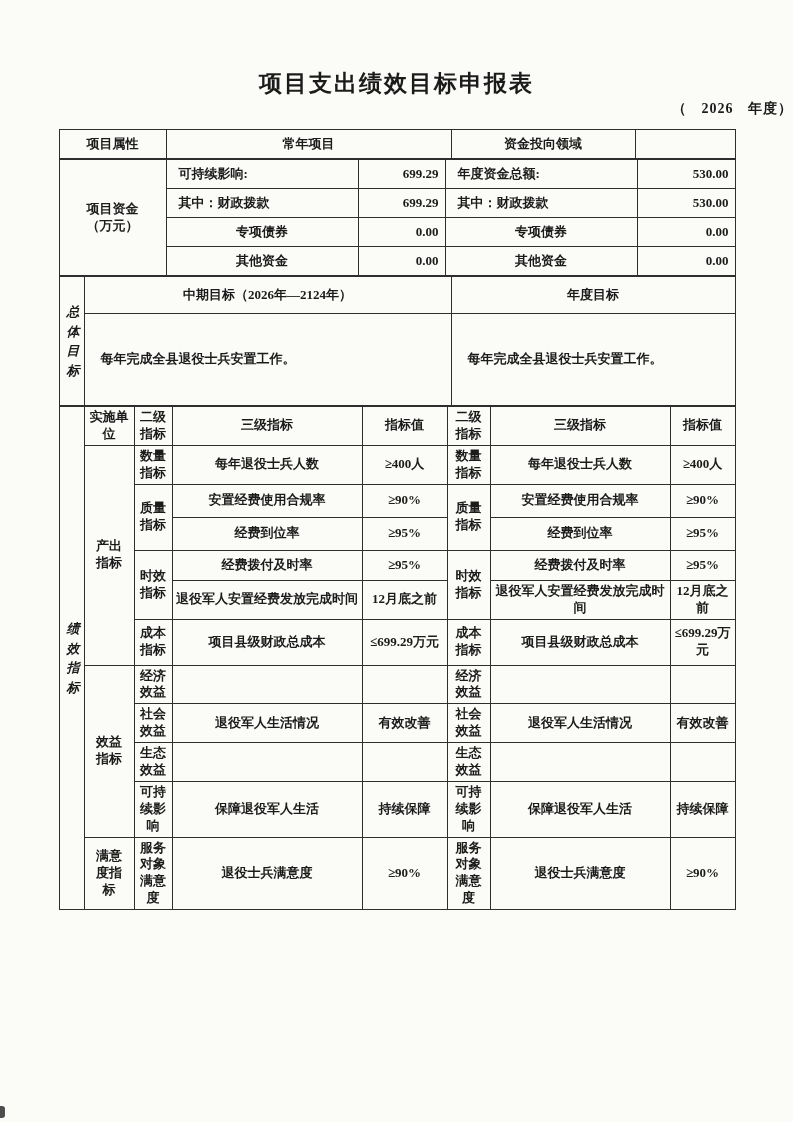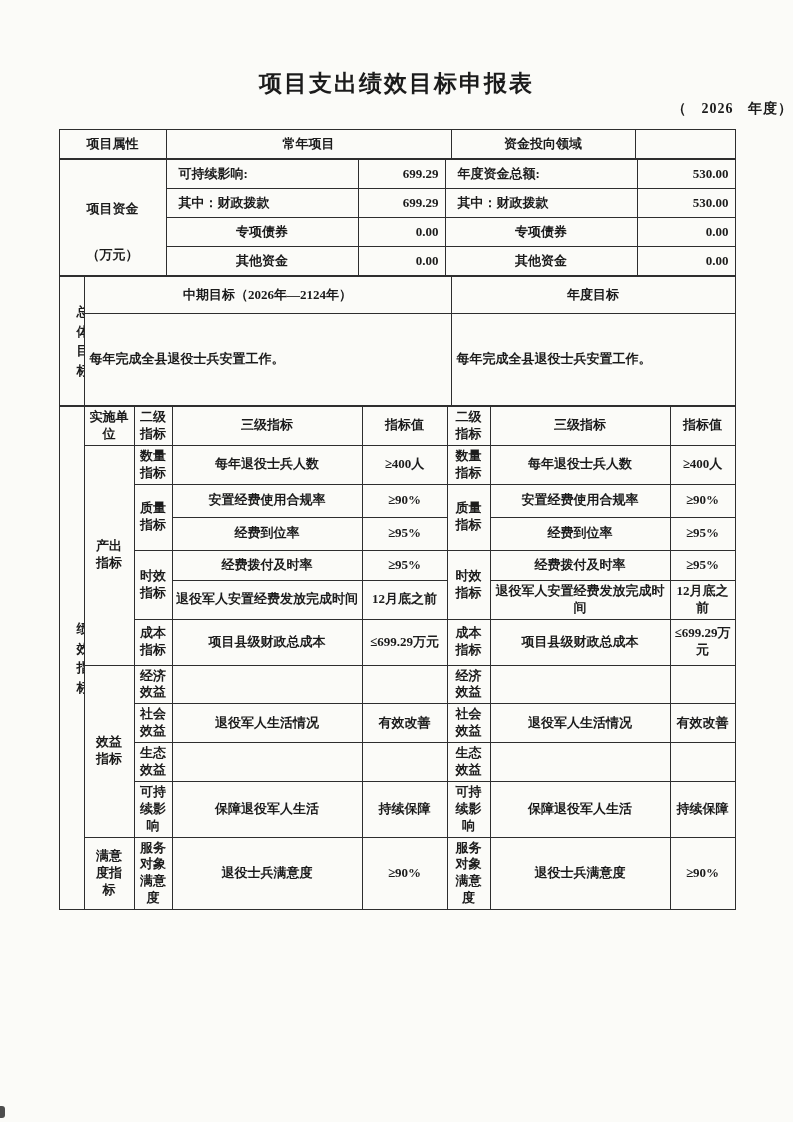--- a/index.html
+++ b/index.html
@@ -42,25 +42,25 @@
     text-align:center;
     vertical-align:middle;
     padding:2px 3px;
     line-height:1.3;
     overflow:hidden;
     word-break:break-all;
   }
   td.hd{font-weight:700;}
   td.num{text-align:right;padding-right:6px;}
   td.lab-left{text-align:left;padding-left:12px;}
-  td.vert{padding:17px;line-height:1.5;letter-spacing:0;}
+  td.vert{padding:7px;line-height:1.5;letter-spacing:0;font-style:italic;}
   td.l1cell{padding:2px 9px;}
-  td.goaltext{text-align:left;padding-left:5px;}
+  td.goaltext{text-align:left;padding-left:16px;}
   td.small{font-size:12px;}
-  .funding-label span{display:block;margin-top:29px;}
+  .funding-label span{display:block;}
   .artifact{
     position:absolute;
     left:0;top:1106px;
     width:5px;height:12px;
     background:#4d4d4d;
     border-radius:0 3px 3px 0;
   }
 </style>
 </head>
 <body>

